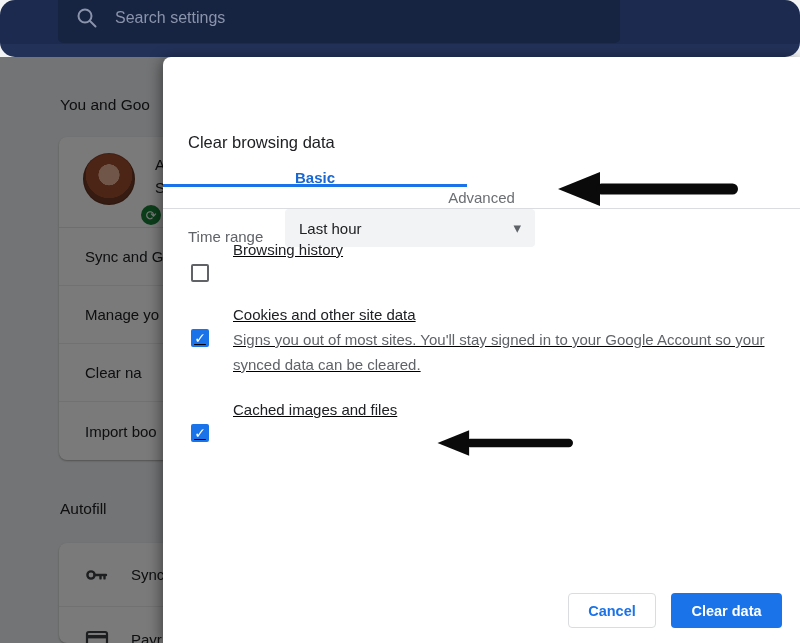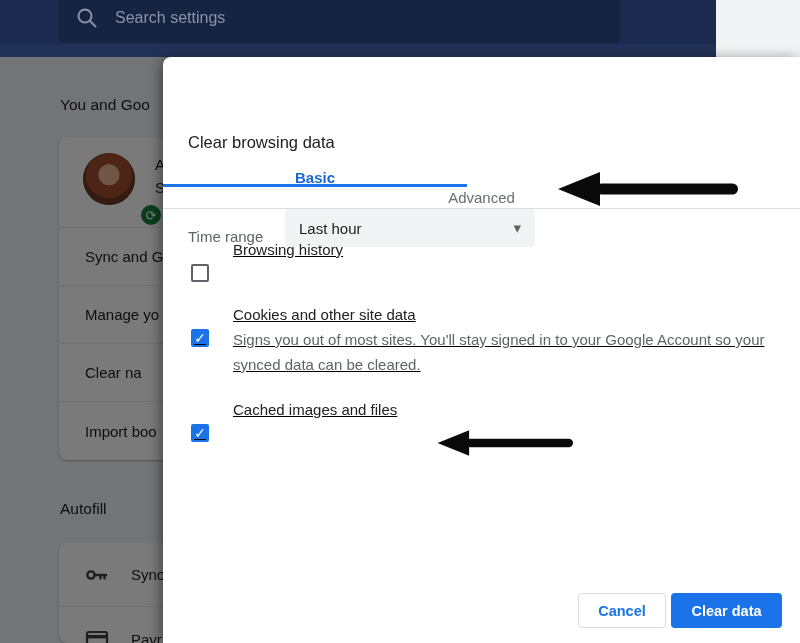--- a/index.html
+++ b/index.html
@@ -1,21 +1,21 @@
 <!DOCTYPE html>
 <html><head>
 <meta charset="utf-8">
 <style>
   * { margin:0; padding:0; box-sizing:border-box; }
   html,body { width:800px; height:643px; overflow:hidden; }
   body { font-family:"Liberation Sans","DejaVu Sans",sans-serif; position:relative; background:#f1f3f4; }
 
   
-  .topbar { position:absolute; left:0; top:0; width:716px; height:57px;
-    background:linear-gradient(#1b2a4e 0 44px, #223158 44px 57px); z-index:1; }
+  .topbar { position:absolute; left:0; top:0; width:800px; height:57px;
+    background:linear-gradient(#1b2a4e 0 44px, #223158 44px 57px); z-index:1;border-radius:15px; }
   .search-field { position:absolute; left:58px; top:-8px; width:562px; height:51px;
     background:rgba(0,0,0,0.16); border-radius:5px; display:flex; align-items:center; }
   .search-field svg { margin-left:18px; }
   .search-input { background:transparent; border:none; outline:none; color:#aab2c5;
     font-size:16px; margin-left:17px; width:400px; font-family:inherit; }
   .search-input::placeholder { color:#8a94ab; }
 
   .page { position:absolute; left:0; top:57px; width:800px; height:586px; background:#f1f3f4; z-index:1; }
   .section-heading { position:absolute; left:60px; font-size:15.5px; color:#202124; }
   .bg-card { position:absolute; left:59px; width:741px; background:#ffffff; border-radius:8px;
@@ -64,21 +64,21 @@
     justify-content:center; font-size:14px; font-weight:bold; }
   .item-text { width:545px; }
   .item-title { font-size:15px; color:#202124; line-height:25px; }
   .item-desc { font-size:15px; color:#5f6368; line-height:25px; }
   .item-desc a { color:#1a73e8; text-decoration:none; }
 
   .annot-arrow { position:absolute; z-index:4; }
   .arrow-1 { left:393px; top:112px; }
   .arrow-2 { left:273px; top:368px; }
 
-  .btn-row { position:absolute; right:18px; bottom:15px; display:flex; gap:5px; }
+  .btn-row { position:absolute; right:18px; bottom:15px; display:flex; gap:15px; }
   .btn { height:35px; border-radius:4px; font-size:14.5px; font-weight:bold;
     font-family:inherit; cursor:pointer; display:flex; align-items:center; justify-content:center; }
   .btn-cancel { width:88px; background:#ffffff; border:1px solid #dadce0; color:#1a73e8; }
   .btn-confirm { width:111px; background:#1a73e8; border:none; color:#ffffff; }
 </style>
 </head>
 <body>
 
 <div class="topbar">
   <div class="search-field">

